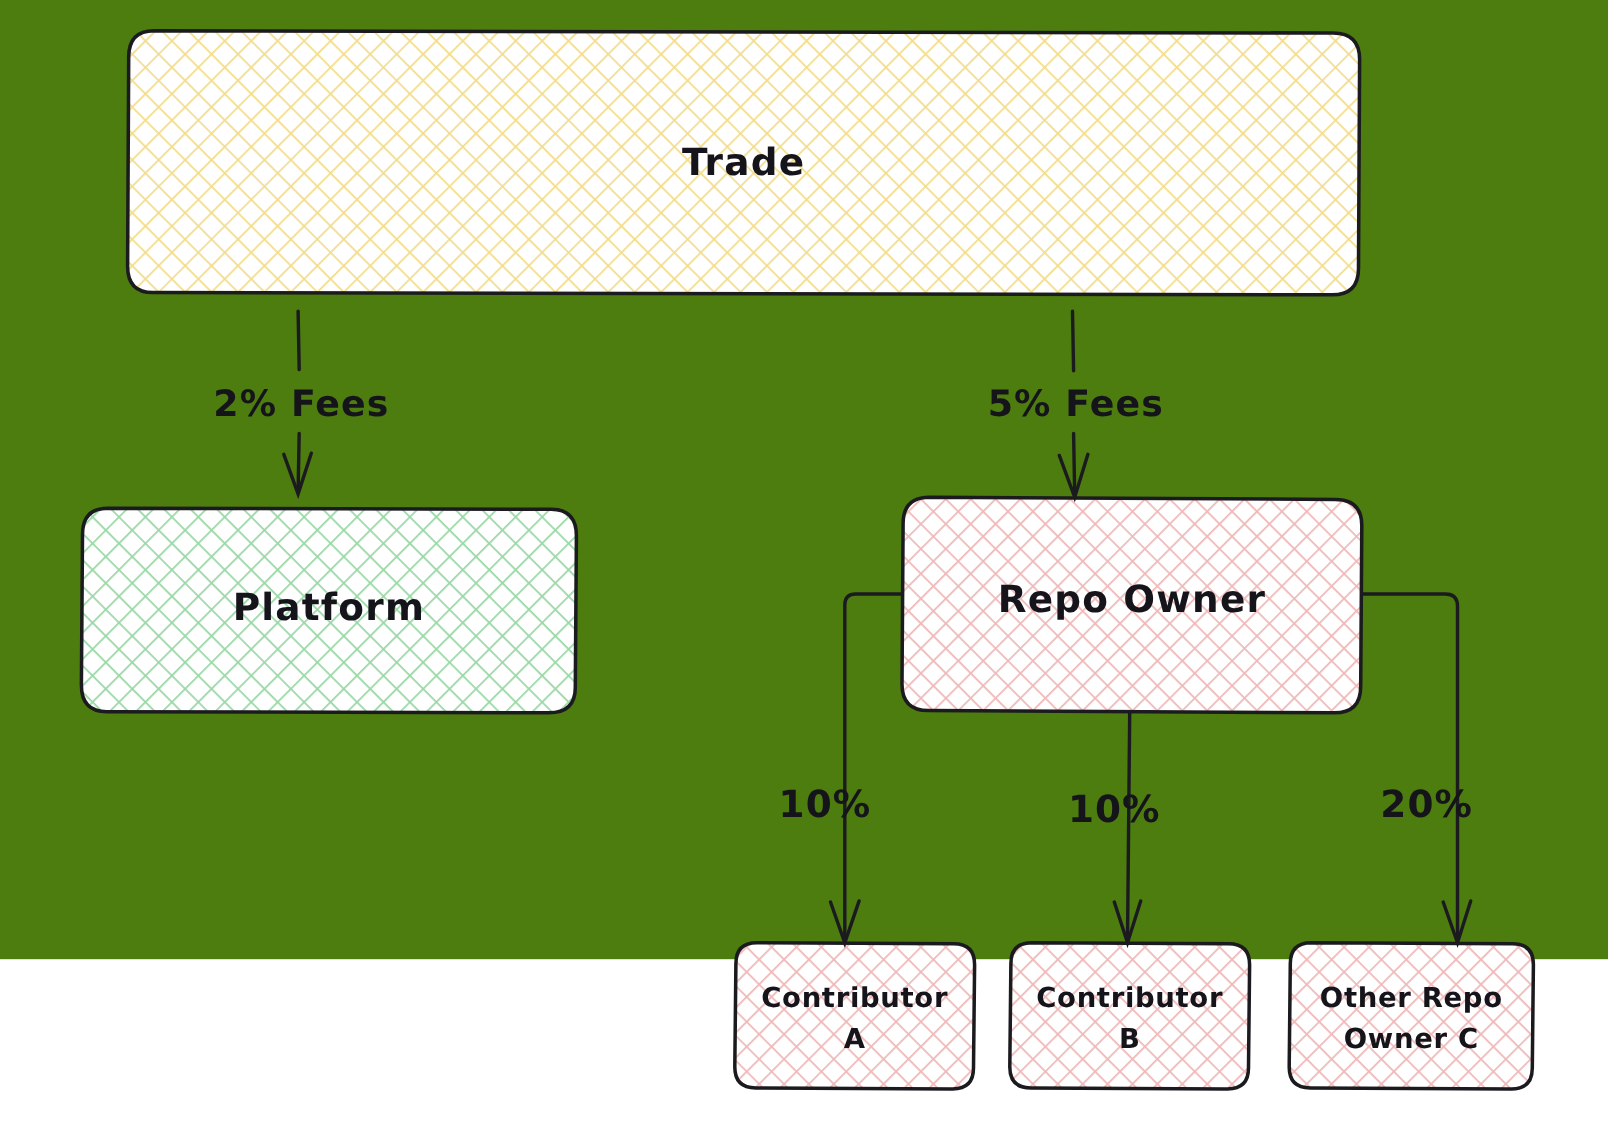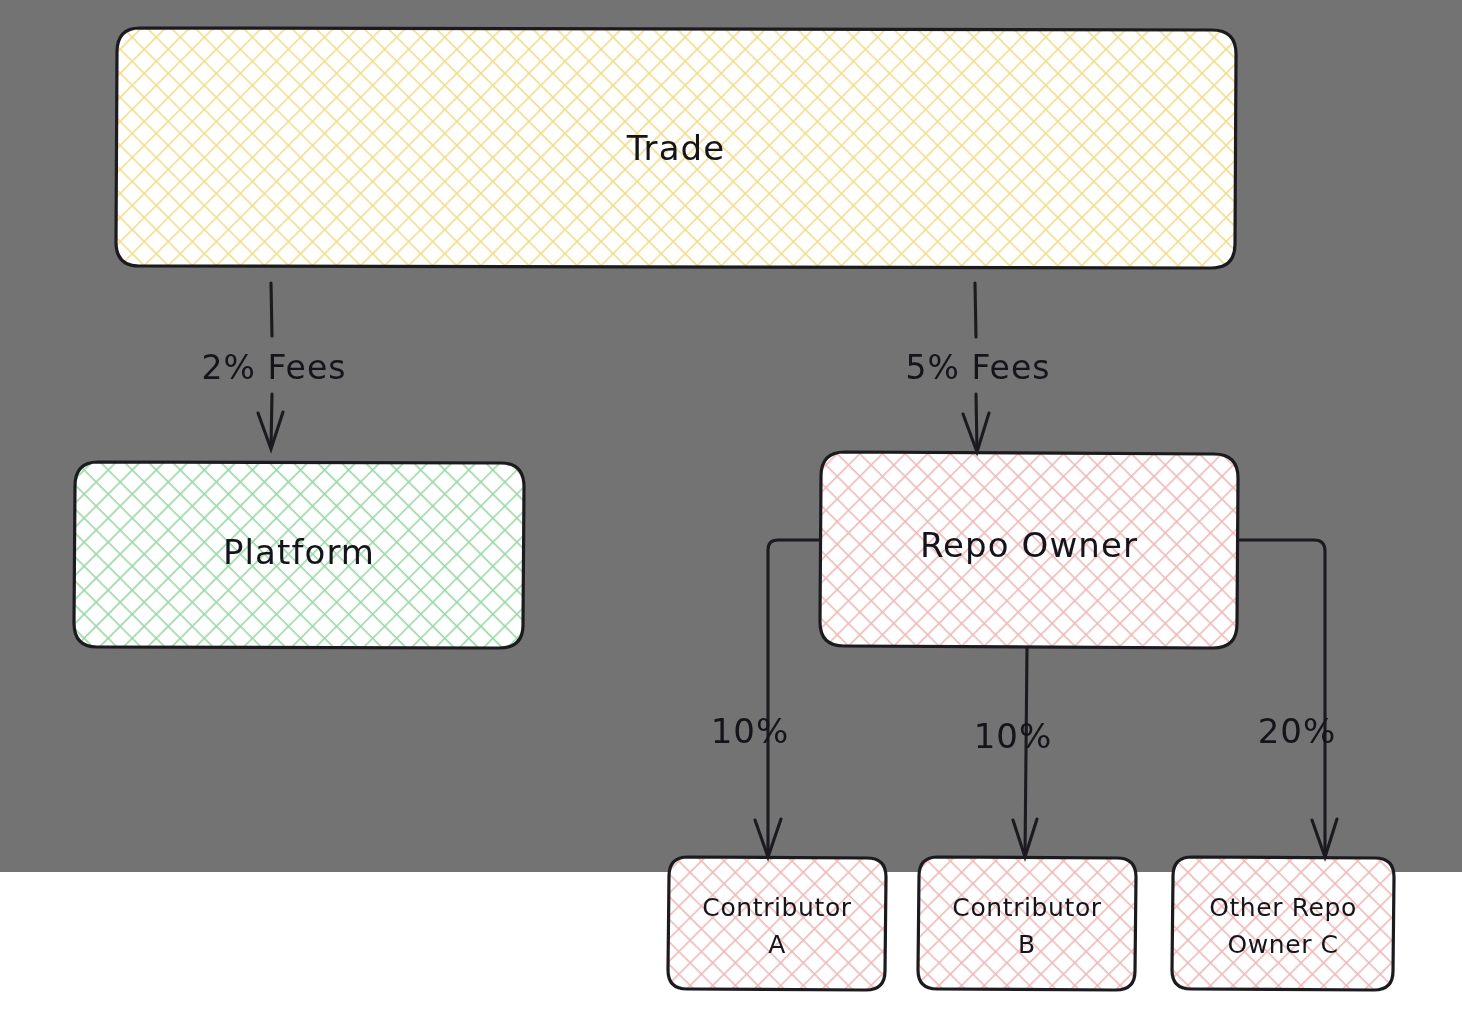--- a/index.html
+++ b/index.html
@@ -10,21 +10,22 @@
   body {
     width: 1462px;
     height: 1032px;
     overflow: hidden;
     font-family: "DejaVu Sans", sans-serif;
   }
   #diagram-root {
     position: relative;
     width: 1462px;
     height: 872px;
-    background: #737373;
+    background: #4d7c0f;
+    font-weight: bold;
   }
   svg.canvas {
     position: absolute;
     top: 0;
     left: 0;
     width: 1462px;
     height: 1032px;
     display: block;
   }
   .node-shape {

